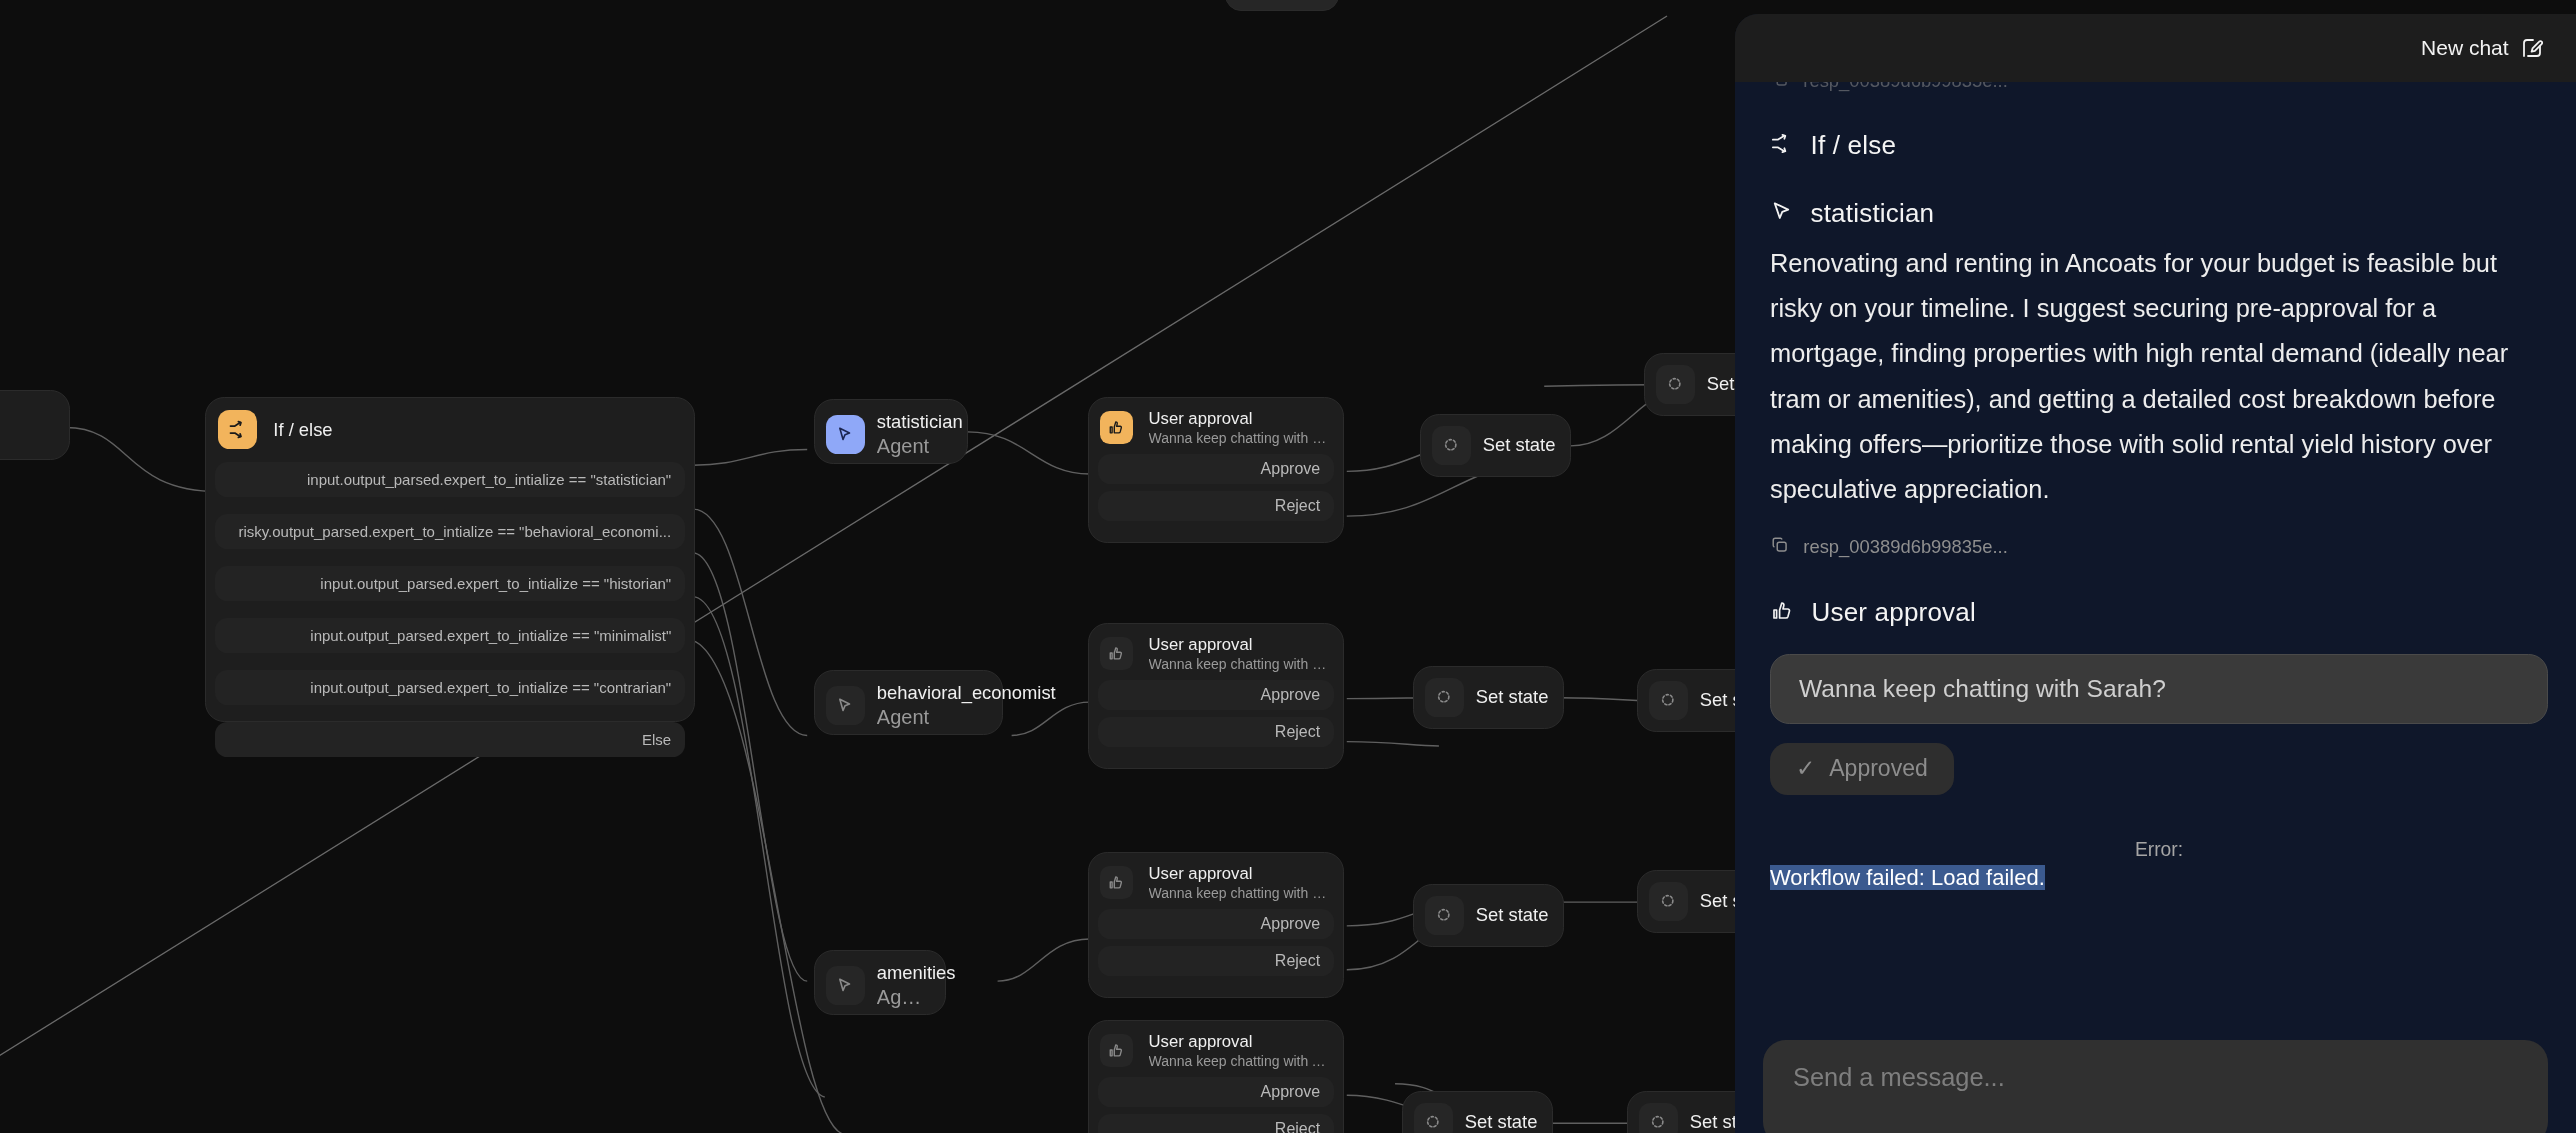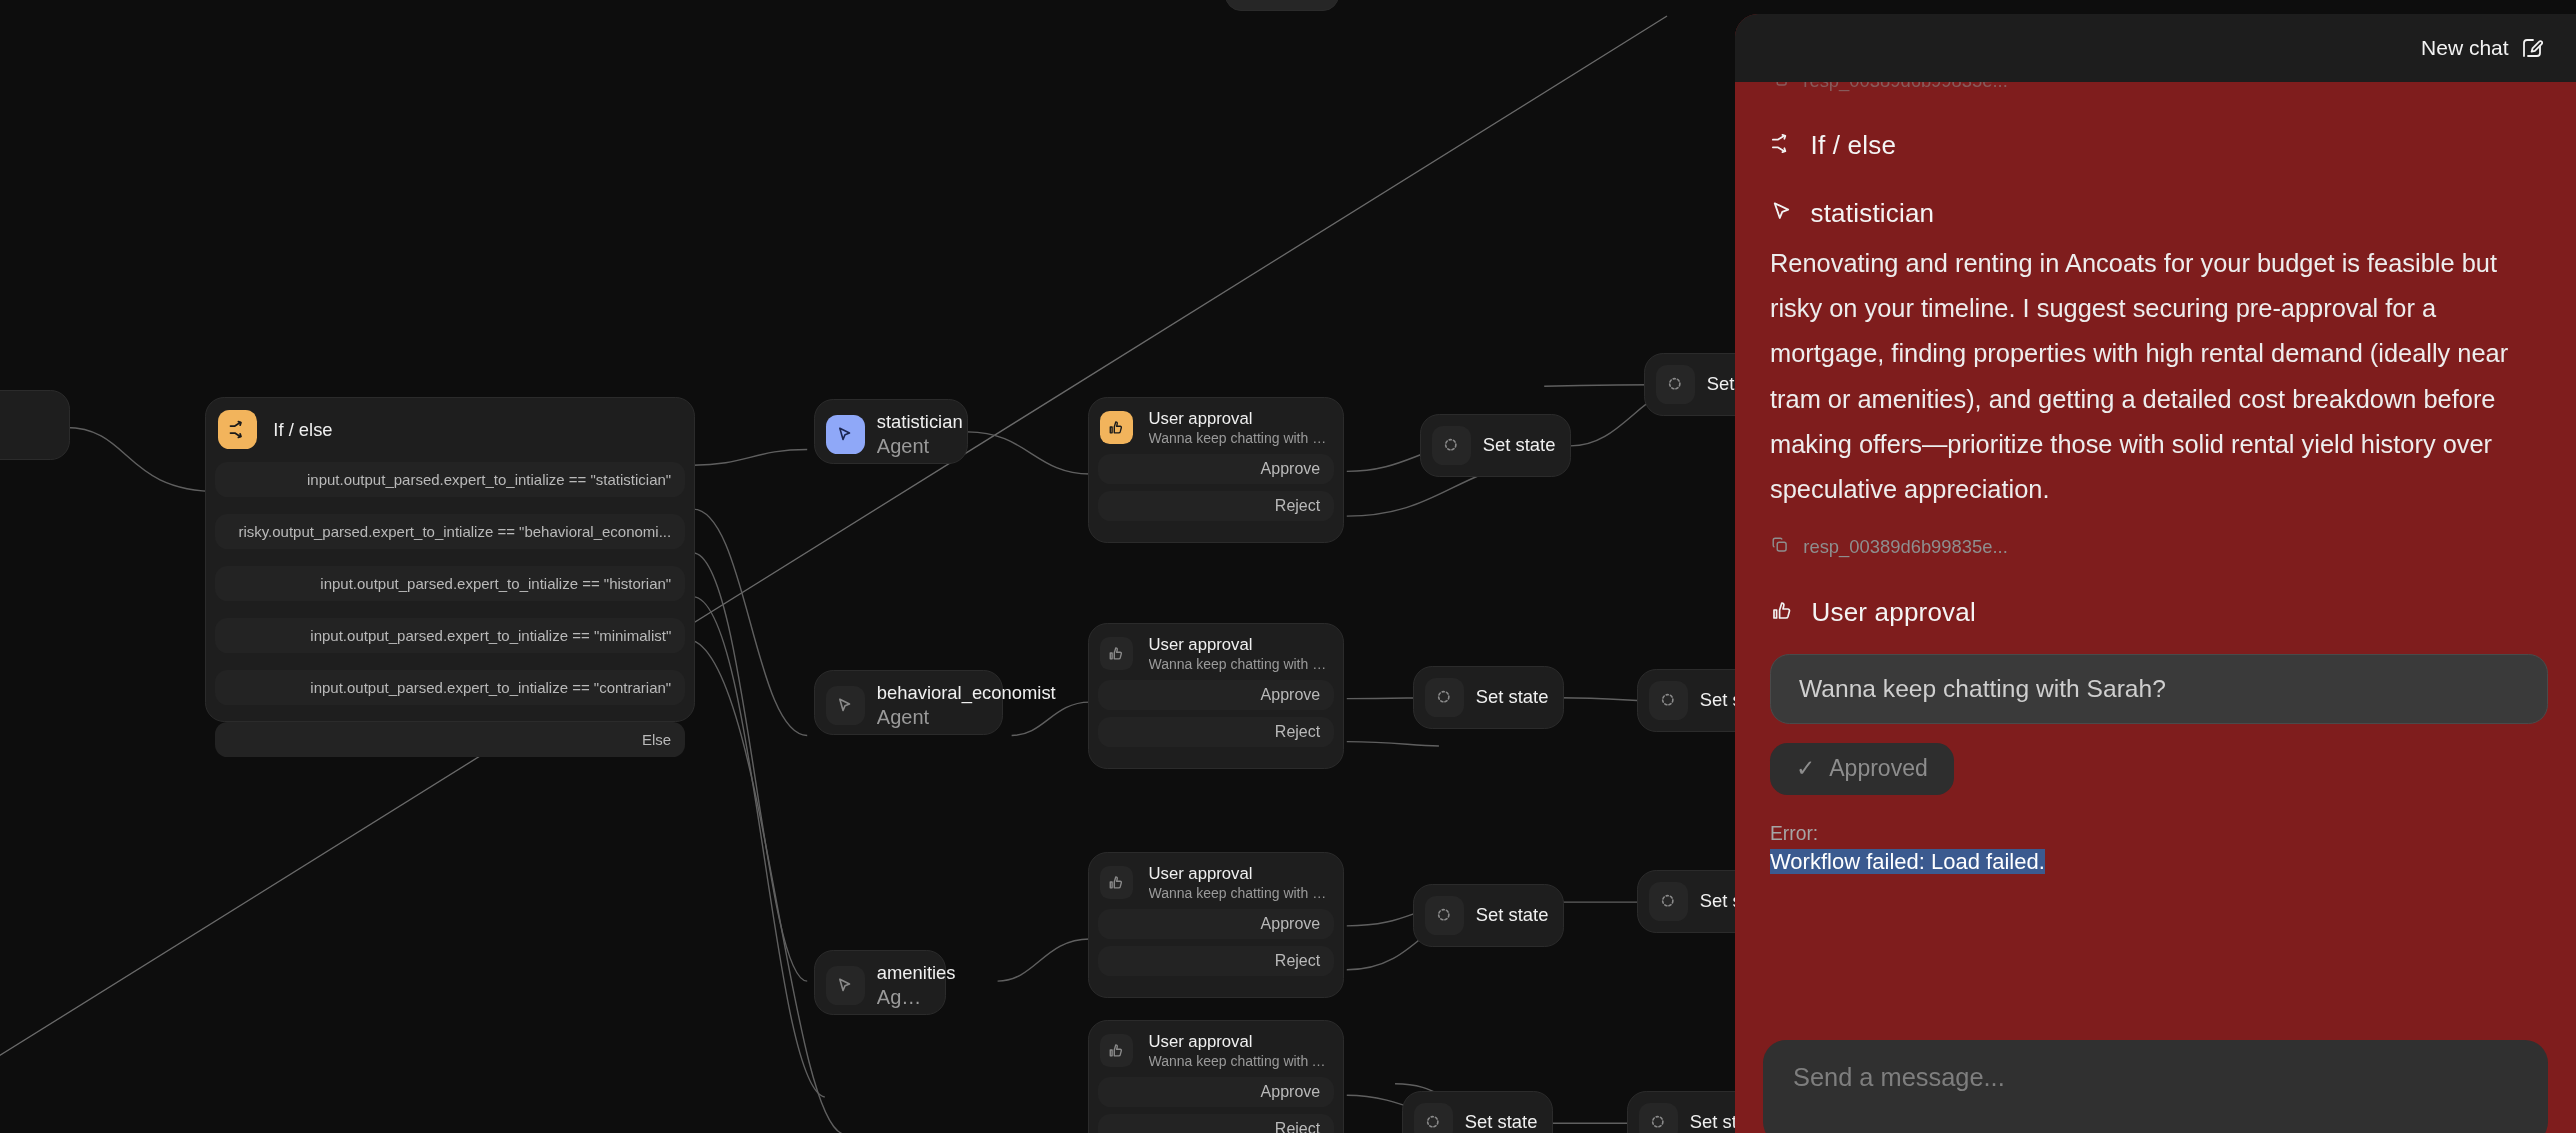--- a/index.html
+++ b/index.html
@@ -26,42 +26,42 @@
   .node-rows{padding:0 8.8px 8.8px 8.8px;display:flex;flex-direction:column;gap:17px;}
   .node-row{background:#232323;border-radius:12.3px;height:35px;display:flex;align-items:center;justify-content:flex-end;padding:0 14px;
             font-size:15px;color:#b9b9b9;white-space:nowrap;overflow:hidden;}
 
   .node-simple{display:flex;align-items:center;gap:12.3px;padding:10.5px 23px 10.5px 10.5px;}
   .node-simple .node-title{font-size:18.4px;}
 
   
   #panel{
     position:absolute;top:14px;left:1735px;width:841px;height:1120px;
-    background:#7f1d1d;border-top-left-radius:23px;box-sizing:border-box;overflow:hidden;
+    background:#0f172a;border-top-left-radius:23px;box-sizing:border-box;overflow:hidden;
   }
   #panel-top{position:absolute;top:0;left:0;right:0;height:68px;background:#1d1d1d;z-index:5;
              display:flex;align-items:center;justify-content:flex-end;padding-right:32px;}
   .newchat{display:flex;align-items:center;gap:11.4px;color:#f2f2f2;font-size:21px;cursor:pointer;}
   .newchat svg{display:block;}
 
   #panel-scroll{position:absolute;top:68px;left:0;right:0;bottom:104px;overflow:hidden;padding:0 28px 0 35px;box-sizing:border-box;}
 
   .resp-chip{display:flex;align-items:center;gap:14px;color:#8e8e8e;font-size:18.4px;}
   .resp-chip.clipped{margin-top:-12.3px;opacity:.55;height:23px;overflow:hidden;}
   .sect{display:flex;align-items:center;gap:17.5px;margin-top:37px;}
   .sect-label{font-size:26px;color:#f4f4f4;letter-spacing:0.2px;}
   .msg{font-size:25.4px;line-height:1.78;color:#ededed;margin-top:12.3px;max-width:794px;}
   .resp-foot{margin-top:23px;}
 
   .approval-card{margin-top:26px;background:#3a3a3a;border:0.9px solid #4a4a4a;border-radius:19.3px;
                  height:70px;display:flex;align-items:center;padding:0 28px;box-sizing:border-box;}
   .approval-card span{font-size:24.6px;color:#cfcfcf;}
   .approved-btn{margin-top:19.3px;display:inline-flex;align-items:center;gap:14px;background:#2e2e2e;border-radius:17.5px;
                 padding:12.3px 26px;font-size:23px;color:#8d8d8d;cursor:pointer;}
-  .err-label{margin-top:28px;font-size:19.3px;color:#a5a5a5;}
+  .err-label{margin-top:44px;font-size:19.3px;color:#a5a5a5;text-align:center;}
   .err-text{margin-top:12px;font-size:22px;color:#ffffff;background:#3b5a8f;display:inline;line-height:1.5;}
 
   #composer{position:absolute;left:28px;right:28px;bottom:-10.5px;height:105px;background:#303030;
             border-radius:23px;display:flex;align-items:flex-start;padding:23px 30px;box-sizing:border-box;}
   #composer span{font-size:25.4px;color:#7e7e7e;text-align:right;}
 </style>
 </head>
 <body>
 
 <div id="canvas">

